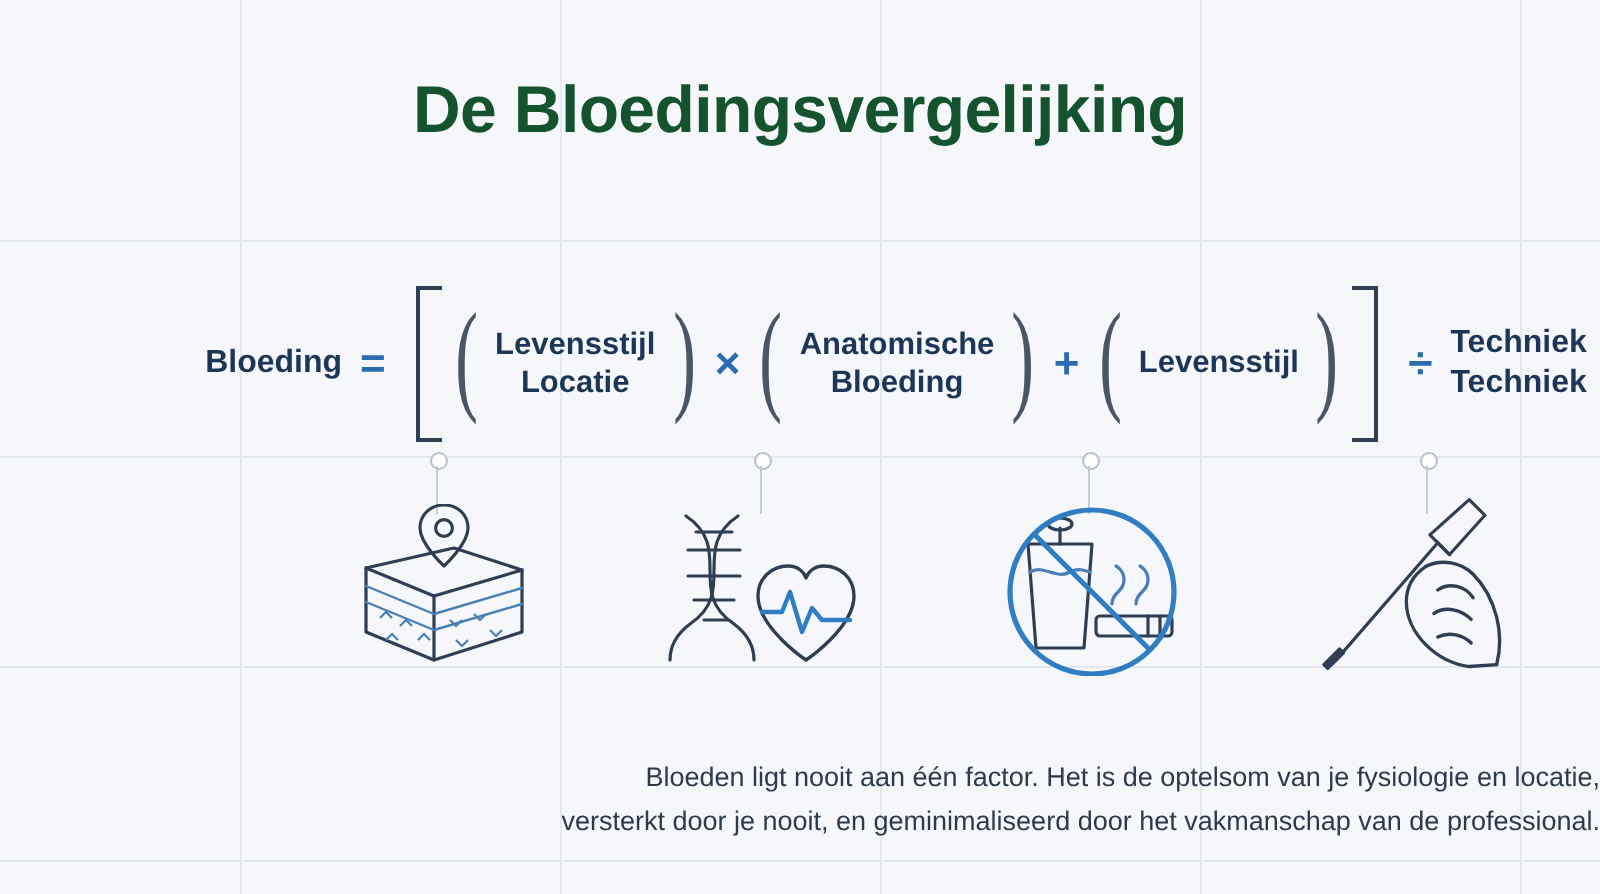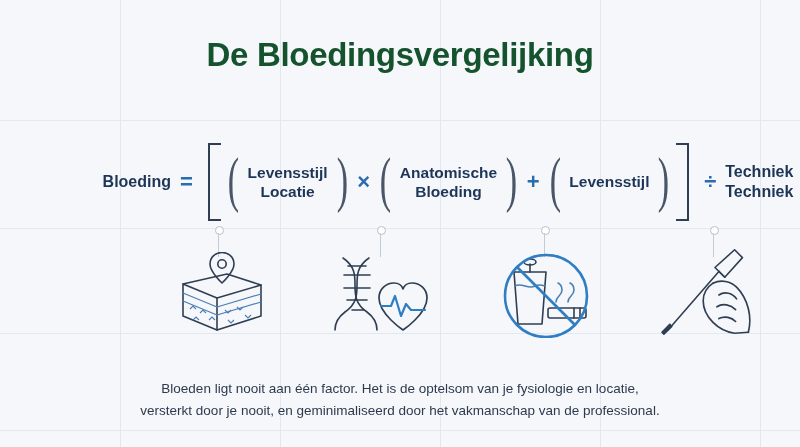--- a/index.html
+++ b/index.html
@@ -142,21 +142,21 @@
   .caption {
     position: absolute;
     top: 378px;
     left: 0;
     width: 800px;
     text-align: center;
     font-size: 13.5px;
     color: #2d3a4e;
     line-height: 1.65;
   }
-  .caption span { display: block; }
+  .caption span { display: block; text-align: right; }
 </style>
 </head>
 <body>
 
 <div id="stage">
 
   <div class="grid-v" style="left:120px;"></div>
   <div class="grid-v" style="left:280px;"></div>
   <div class="grid-v" style="left:440px;"></div>
   <div class="grid-v" style="left:600px;"></div>

